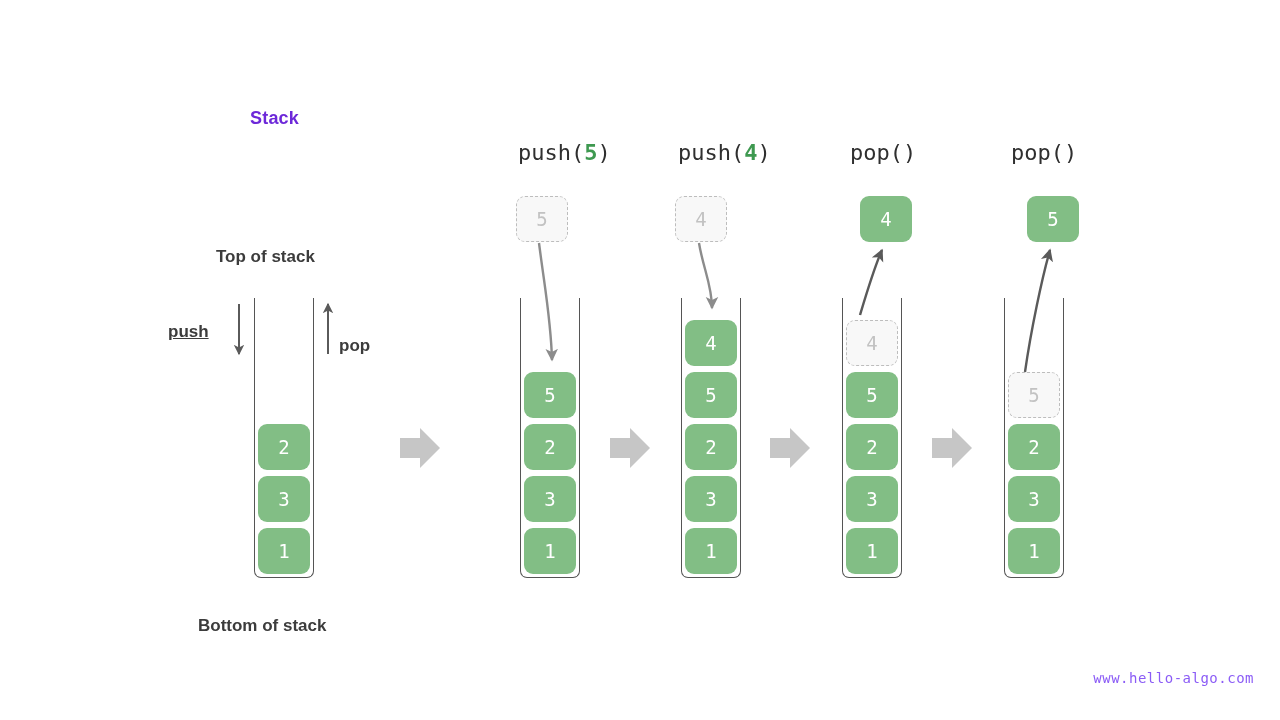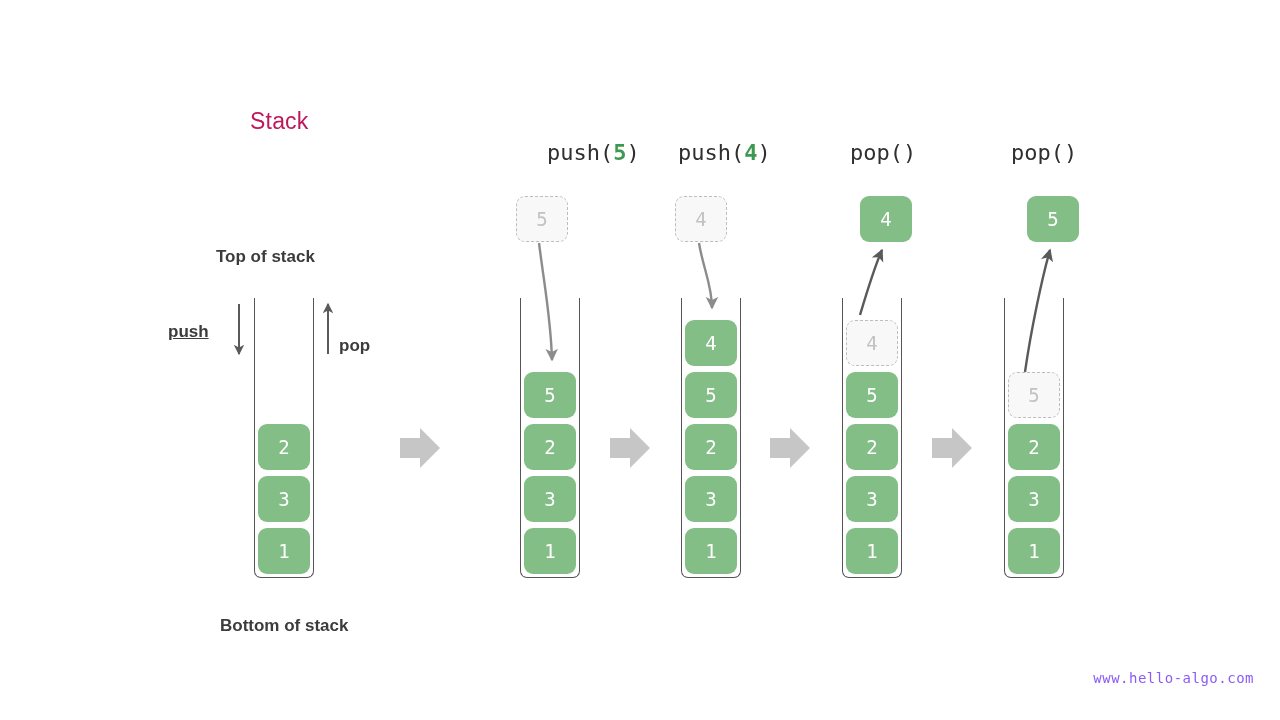--- a/index.html
+++ b/index.html
@@ -14,35 +14,35 @@
     overflow: hidden;
     font-family: "Liberation Sans", sans-serif;
     color: #3c3c3c;
   }
 
   
   .title-stack {
     position: absolute;
     left: 250px;
     top: 108px;
-    font-size: 23px;
-    font-weight: normal;
-    color: #be185d;
+    font-size: 18px;
+    font-weight: bold;
+    color: #6d28d9;
     letter-spacing: 0.2px;
   }
   .label-bold {
     position: absolute;
     font-size: 17px;
     font-weight: bold;
     color: #3c3c3c;
     white-space: nowrap;
     text-align: right;
   }
   .label-top-of-stack { left: 216px; top: 247px; }
-  .label-bottom-of-stack { left: 198px; top: 616px; margin-left: 22px; }
+  .label-bottom-of-stack { left: 198px; top: 616px; }
   .label-push { left: 168px; top: 322px; text-decoration: underline; }
   .label-pop  { left: 339px; top: 336px; }
 
   .op-label {
     position: absolute;
     top: 140px;
     font-family: "DejaVu Sans Mono", "Liberation Mono", monospace;
     font-size: 22px;
     color: #2f2f2f;
     white-space: nowrap;
@@ -134,21 +134,21 @@
 </head>
 <body>
 
 <div class="title-stack">Stack</div>
 
 <div class="label-bold label-top-of-stack">Top of stack</div>
 <div class="label-bold label-bottom-of-stack">Bottom of stack</div>
 <div class="label-bold label-push">push</div>
 <div class="label-bold label-pop">pop</div>
 
-<div class="op-label" style="left:547px">
+<div class="op-label" style="left:518px">
   <span>push(</span><span class="arg">5</span><span>)</span>
 </div>
 <div class="op-label" style="left:678px">
   <span>push(</span><span class="arg">4</span><span>)</span>
 </div>
 <div class="op-label" style="left:850px">
   <span>pop(</span><span class="arg"></span><span>)</span>
 </div>
 <div class="op-label" style="left:1011px">
   <span>pop(</span><span class="arg"></span><span>)</span>

